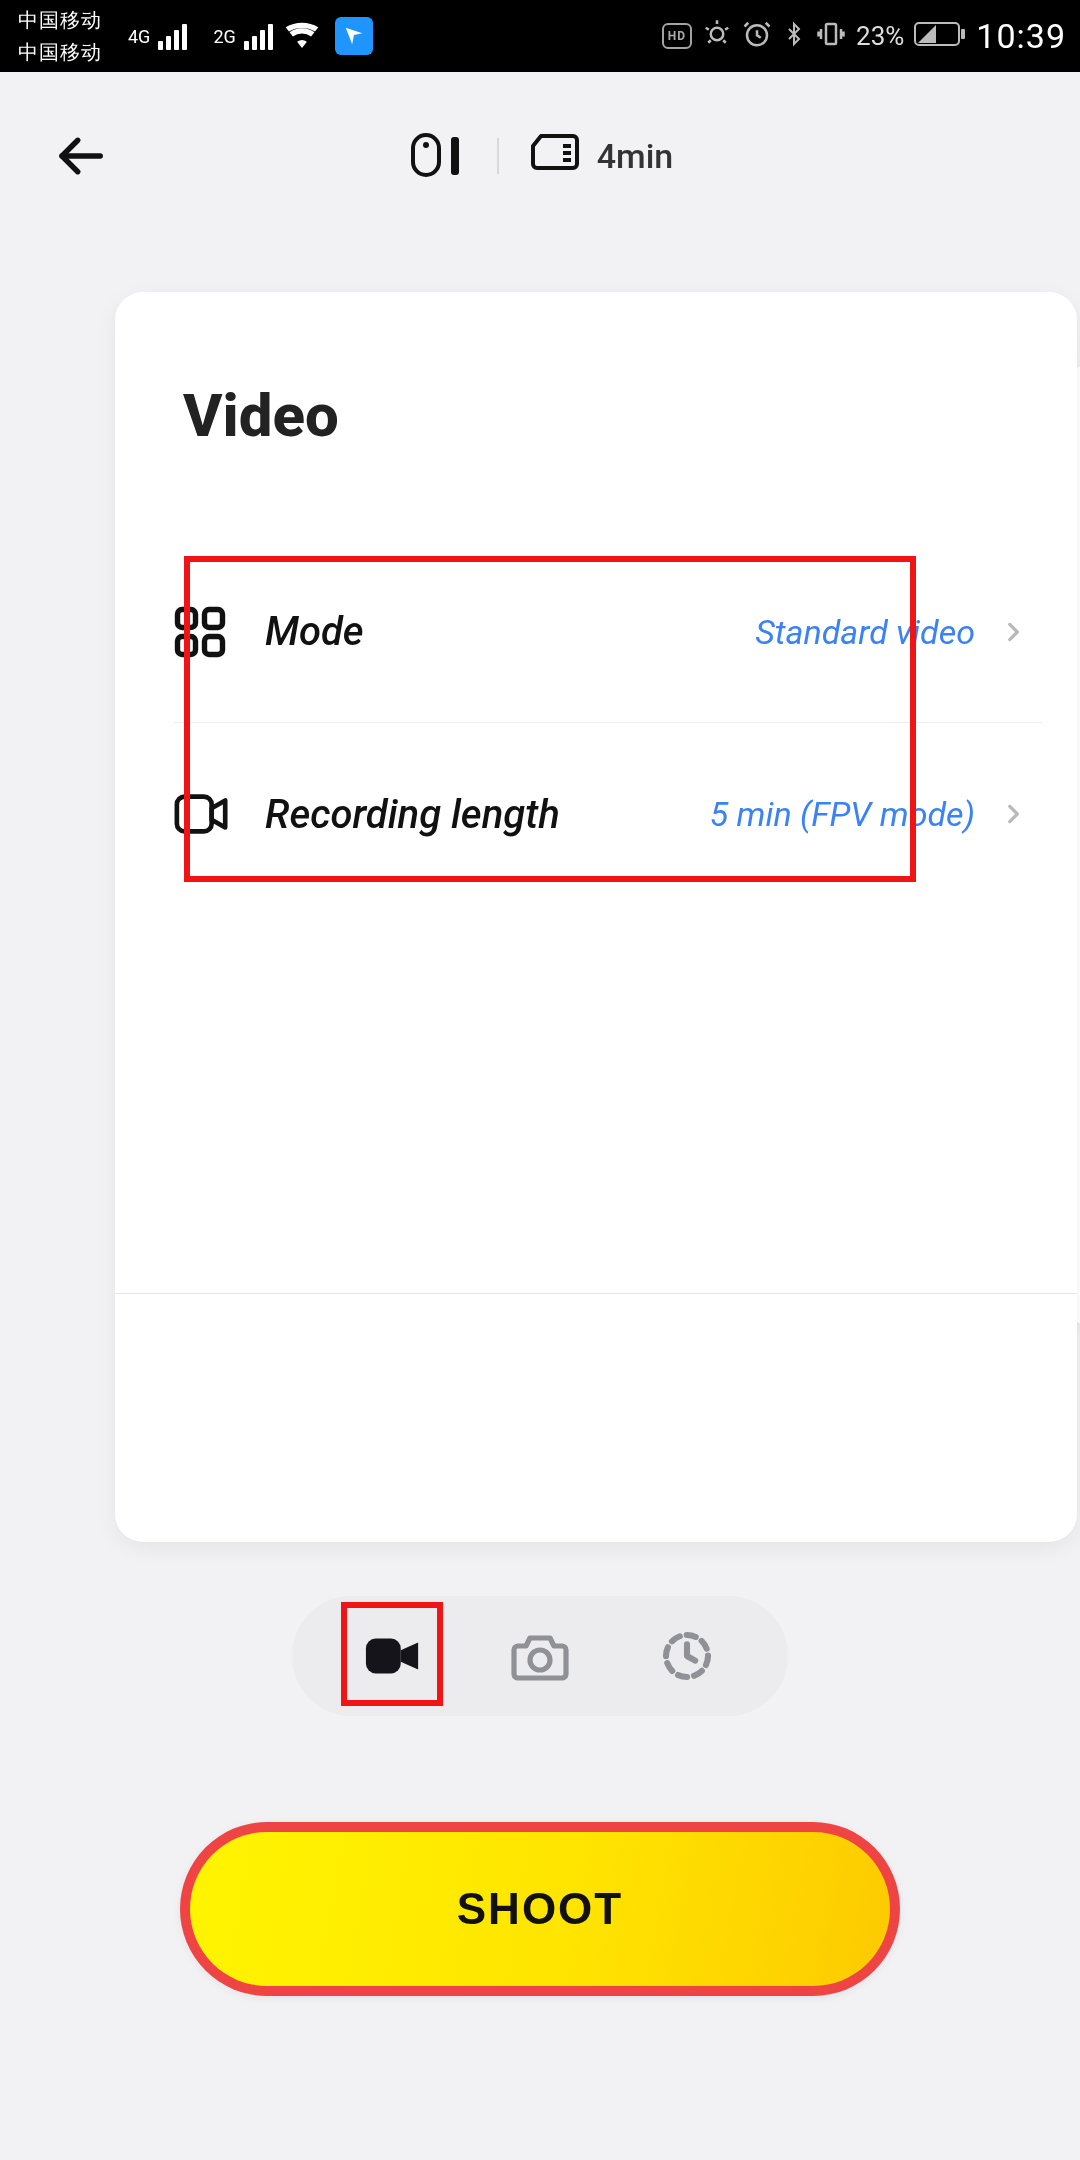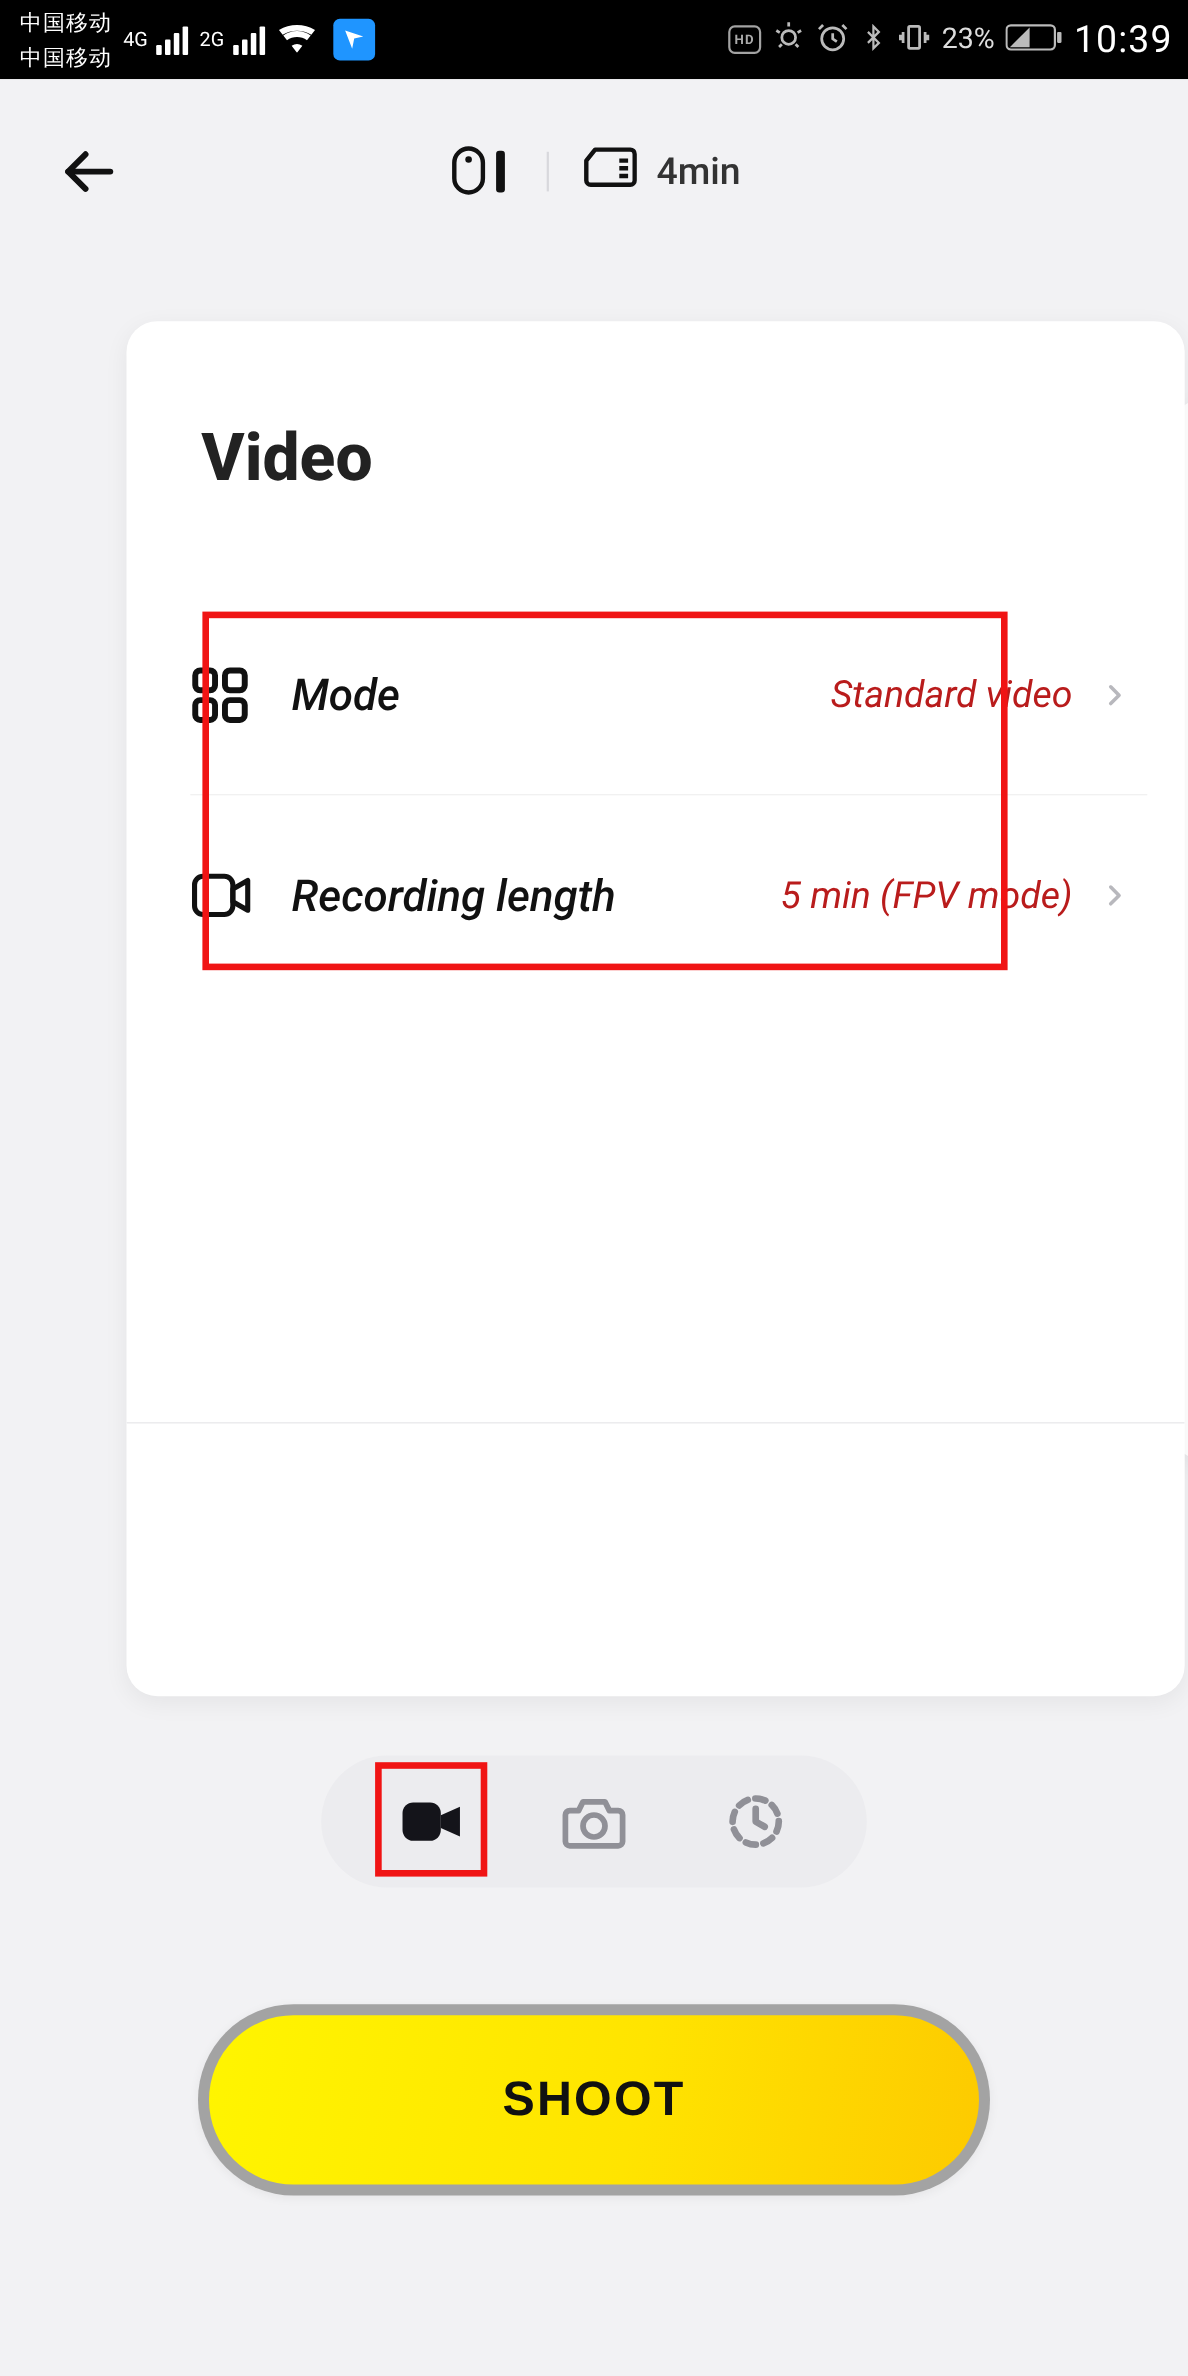--- a/index.html
+++ b/index.html
@@ -12,21 +12,21 @@
       background: #000;
       color: #fff;
       display: flex;
       justify-content: space-between;
       align-items: center;
       padding: 0 14px 0 18px;
       font-size: 20px;
     }
     .statusbar .left { display: flex; align-items: center; gap: 6px; }
     .carrier-col { display: flex; flex-direction: column; line-height: 1.05; font-size: 20px; letter-spacing: 1px; gap: 11px; }
-    .sig-label { font-size: 18px; margin-left: 4px; margin-right: 2px; align-self: center; }
+    .sig-label { font-size: 18px; margin-left: 20px; margin-right: 2px; align-self: center; }
     .sig-bars { display: flex; align-items: flex-end; gap: 3px; height: 28px; }
     .sig-bars span { width: 5px; background: #fff; display: inline-block; border-radius: 1px; }
     .sig-bars span:nth-child(1){height:9px}
     .sig-bars span:nth-child(2){height:14px}
     .sig-bars span:nth-child(3){height:20px}
     .sig-bars span:nth-child(4){height:26px}
 
     .wifi-icon { margin-left: 6px; }
 
     .app-badge {
@@ -74,21 +74,21 @@
       display:flex; align-items:center;
       height: 182px;
       border-bottom: 1px solid #eee;
       padding-right: 10px;
       font-style: italic;
     }
     .setting-row:last-child { border-bottom: none; }
     .setting-icon { width: 92px; display:flex; align-items:center; justify-content:flex-start; }
     .setting-label { font-size: 40px; color:#111; font-weight: 500; flex: 0 0 auto; }
     .setting-gap { flex: 1; }
-    .setting-value { font-size: 34px; color:#b91c1c; margin-right: 18px; white-space: nowrap; }
+    .setting-value { font-size: 34px; color:#3b82f6; margin-right: 18px; white-space: nowrap; }
     .row-chevron { width: 40px; display:flex; align-items:center; justify-content:center; }
 
     .card-bottom-divider {
       position:absolute; left:0; right:0; bottom: 248px; height:1px; background:#e4e4e7;
     }
 
     
     .peek-card {
       position:absolute; top: 360px; right: -30px; width: 60px; height: 970px;
       background:#fff; border-radius: 56px 0 0 56px; box-shadow: 0 6px 22px rgba(0,0,0,0.05);
@@ -110,21 +110,21 @@
       width: 496px; height: 120px; border-radius: 70px;
       background: #ececef;
       display:flex; align-items:center; justify-content:space-around;
       padding: 0 28px;
     }
     .mode-btn { width: 96px; height: 96px; display:flex; align-items:center; justify-content:center; border-radius: 50%; }
 
     
     .shoot-wrap {
       position:absolute; top: 1822px; left: 180px; width: 720px; height: 174px;
-      background:#a3a3a3; border-radius: 100px; padding: 10px;
+      background:#ef4444; border-radius: 100px; padding: 10px;
       box-shadow: 0 2px 10px rgba(0,0,0,0.06);
     }
     .shoot-btn {
       width:100%; height:100%; border-radius: 90px;
       background: linear-gradient(100deg,#fff500 0%, #ffe400 55%, #fdca00 100%);
       display:flex; align-items:center; justify-content:center;
       font-size: 44px; font-weight: 800; letter-spacing: 2px; color:#111;
       border: none;
     }
   </style>

